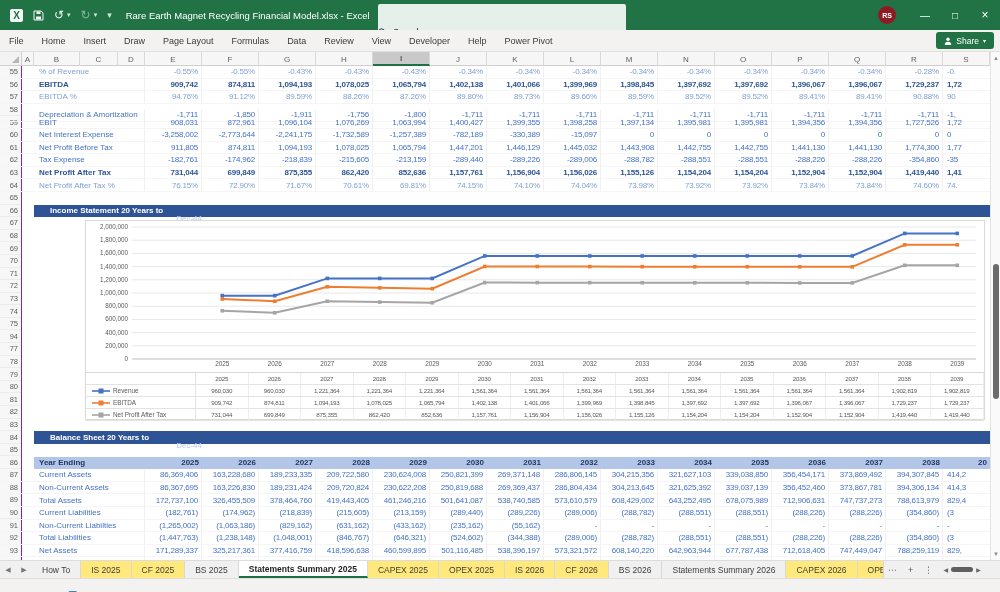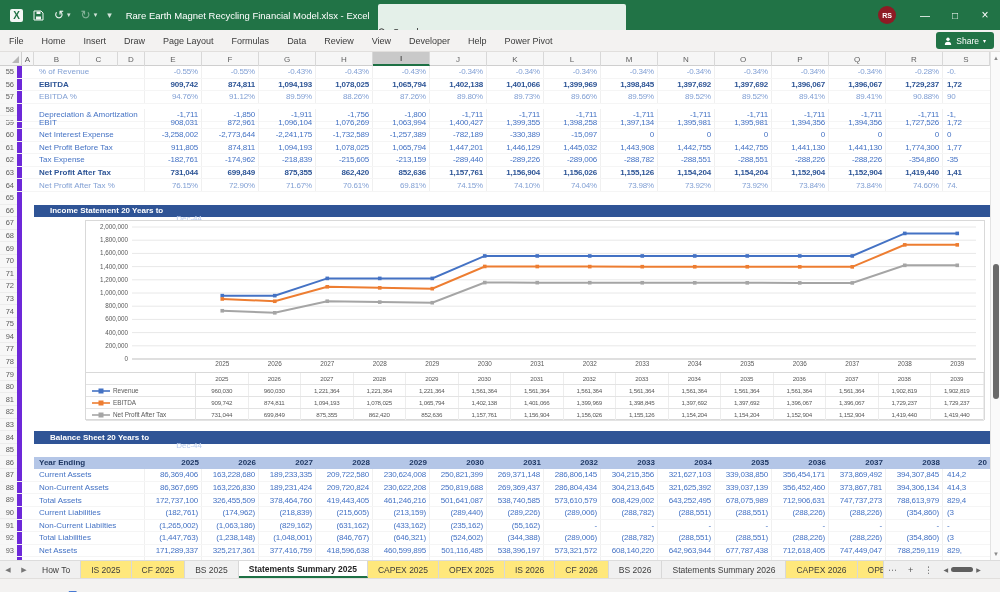--- a/index.html
+++ b/index.html
@@ -25,21 +25,21 @@
   #share-btn { position:absolute; right:6px; top:2px; height:17px; background:#217346; color:#fff; border-radius:3px; font-size:8.5px; display:flex; align-items:center; gap:4px; padding:0 8px; }
 
   
   #sheet { position:absolute; left:0; top:52px; width:1000px; height:508px; background:#fff; }
   #colheads { position:absolute; left:0; top:0; height:14px; width:990px; display:flex; background:#f6f6f6; border-bottom:1px solid #cfcfcf; font-size:8px; color:#5f5f5f; }
   .ch { border-right:1px solid #d8d8d8; display:flex; align-items:center; justify-content:center; height:14px; }
   .ch.sel { background:#c9c9c9; border-bottom:2px solid #1e7145; color:#222; }
   #corner { width:22px; position:relative; background:#f3f3f3; border-right:1px solid #cfcfcf; }
   #corner:after { content:""; position:absolute; right:2px; bottom:2px; border-left:7px solid transparent; border-bottom:7px solid #b7b7b7; }
   #gridwrap { position:absolute; left:0; top:14px; width:990px; height:494px; overflow:hidden; background:#fff; }
-  #gutter { position:absolute; left:0; top:0; width:22px; height:520px; background:#f7f7f7; border-right:5px solid #6d28d9; }
+  #gutter { position:absolute; left:0; top:0; width:22px; height:520px; background:#f7f7f7; border-right:1px solid #6d28d9; }
   .gut { height:12.6px; font-size:7.5px; color:#5c5c5c; display:flex; align-items:center; justify-content:flex-end; padding-right:3px; border-bottom:1px solid #ececec; }
   .grow { position:absolute; left:0; width:990px; height:12.6px; display:flex; align-items:stretch; border-bottom:1px solid #f5f5f5; }
   .grow .sp { width:34px; }
   .grow .lab { width:111px; font-size:8px; display:flex; align-items:center; padding-left:5px; border-right:1px solid #f0f0f0; white-space:nowrap; overflow:hidden; }
   .grow .c { width:57px; font-size:8px; display:flex; align-items:center; justify-content:flex-end; padding-right:3px; border-right:1px solid #f0f0f0; white-space:nowrap; overflow:hidden; letter-spacing:-.2px; }
   .grow .c.clip { width:47px; justify-content:flex-start; padding-left:4px; border-right:none; }
   .t-norm { color:#4472c4; }
   .t-pct  { color:#82a0d4; }
   .t-bold { color:#2e5596; font-weight:bold; }
   .secbar { position:absolute; left:34px; width:956px; height:12.6px; background:#2f5496; color:#fff; display:flex; align-items:center; font-size:8px; }

